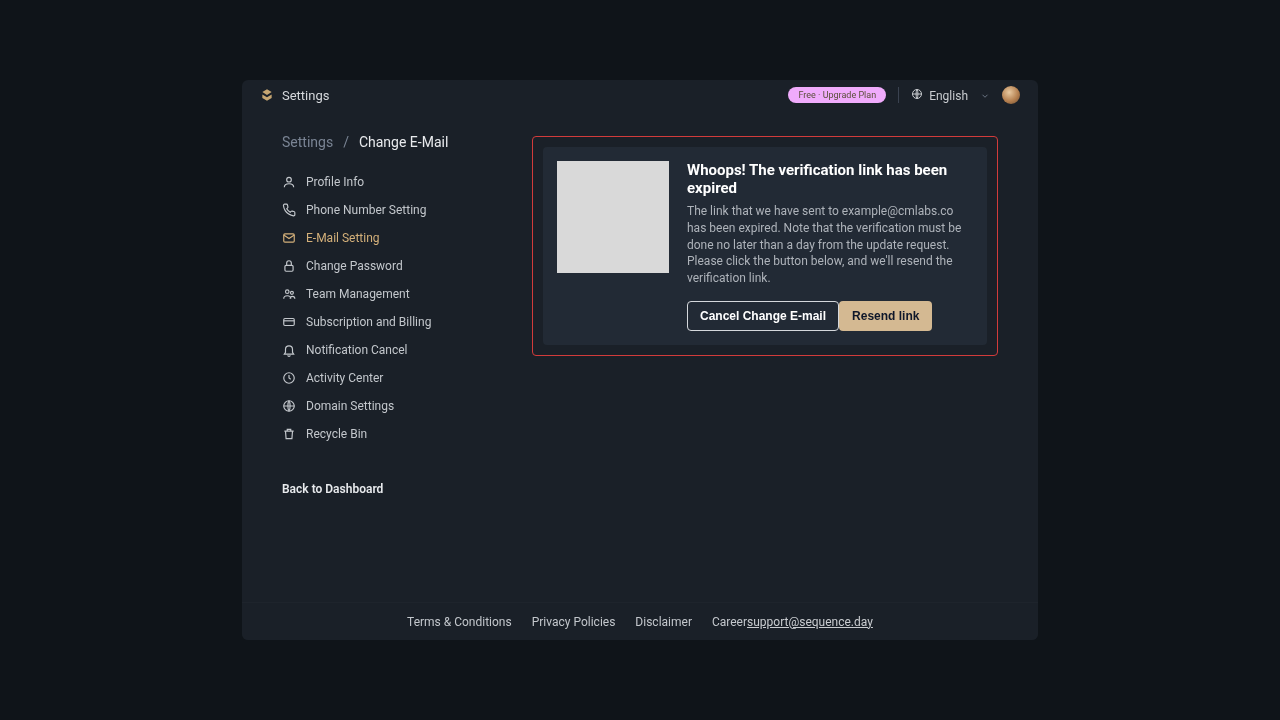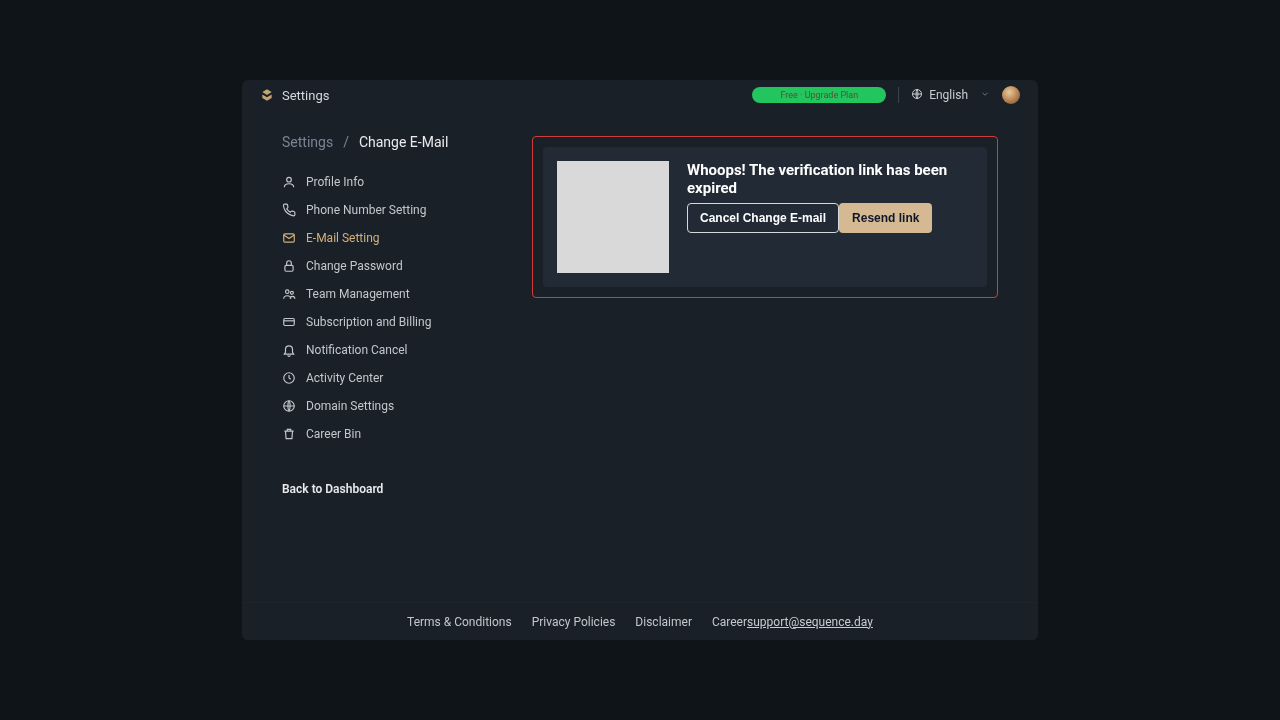--- a/index.html
+++ b/index.html
@@ -46,32 +46,32 @@
   .header-title {
     color: #d5d8dc;
     font-size: 13px;
   }
   .header-right {
     display: flex;
     align-items: center;
     gap: 12px;
   }
   .pill {
-    background: #22c55e;
+    background: #f0abfc;
     color: #5a4e3a;
     font-size: 9px;
-    padding: 3px 28px;
+    padding: 3px 10px;
     border-radius: 10px;
     cursor: pointer;
     text-align: right;
   }
   .vdiv { width: 1px; height: 16px; background: #3a4250; }
   .lang {
     display: flex;
-    align-items: center;
+    align-items: flex-end;
     gap: 6px;
     color: #c9ccd0;
     font-size: 12px;
     cursor: pointer;
   }
   .chev { color: #7a8494; font-size: 10px; margin-left: 6px;}
   .avatar {
     width: 18px;
     height: 18px;
     border-radius: 50%;
@@ -311,33 +311,34 @@
               </svg>
           </span>
           <span>Domain Settings</span>
         </div>
         <div class="nav-item">
           <span class="nav-icon">
             <svg viewBox="0 0 24 24" width="14" height="14" fill="none" stroke="currentColor" stroke-width="2">
                 <path d="M4 7h16M9 7V4h6v3M6 7l1 13h10l1-13"></path>
               </svg>
           </span>
-          <span>Career Bin</span>
+          <span>Recycle Bin</span>
         </div>
       </div>
 
       <div class="back-link">Back to Dashboard</div>
     </div>
 
     <div class="main">
       <div class="alert-outer">
         <div class="alert-card">
           <div class="img-ph"></div>
           <div class="alert-content">
             <div class="alert-title">Whoops! The verification link has been expired</div>
+            <div class="alert-text">The link that we have sent to example@cmlabs.co has been expired. Note that the verification must be done no later than a day from the update request. Please click the button below, and we'll resend the verification link.</div>
             <div class="btn-row">
               <button class="btn btn-outline">Cancel Change E-mail</button>
               <button class="btn btn-primary">Resend link</button>
             </div>
           </div>
         </div>
       </div>
     </div>
   </div>
 

